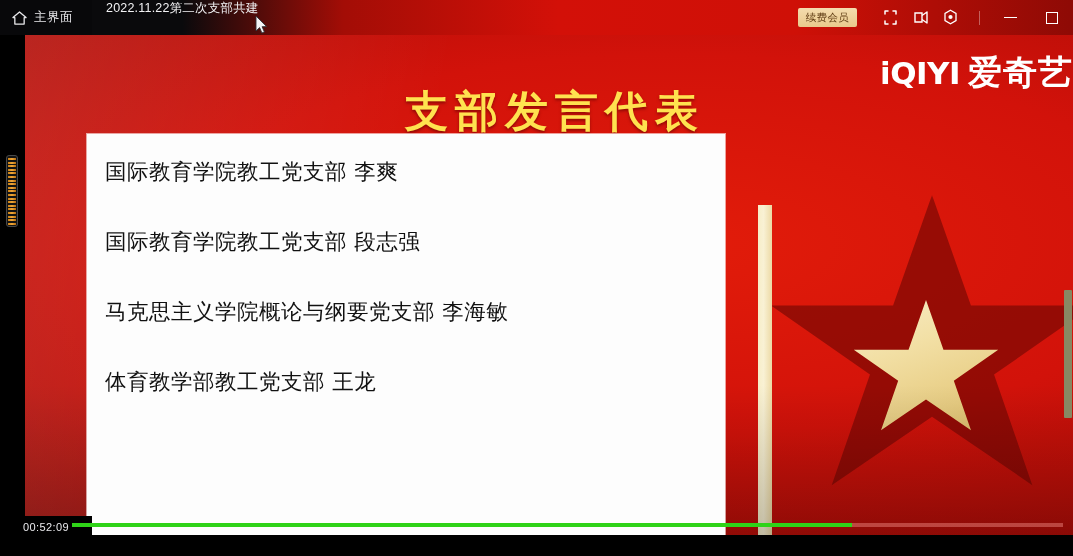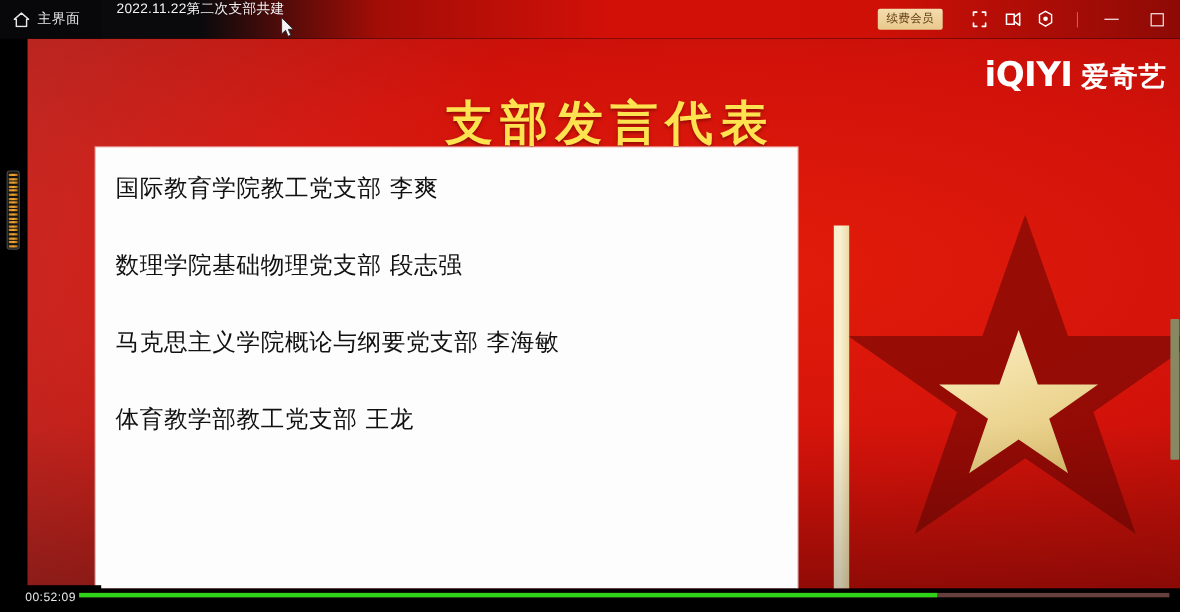--- a/index.html
+++ b/index.html
@@ -167,48 +167,48 @@
   }
   .stripe-bar i {
     display: block; height: 2px; margin: 0 0 1.6px 0;
     background: linear-gradient(90deg,#c97f12,#f0a83a,#b76c0c);
   }
 
   
   .logo {
     position: absolute; right: 0px; top: 15px;
     display: flex; align-items: baseline; gap: 8px;
-    padding-right: 12px;
+    padding-right: 0px;
   }
   .logo-en {
     color: #fff; font-size: 31px; font-weight: 700;
     letter-spacing: -0.5px;
     font-family: "DejaVu Sans", "Liberation Sans", sans-serif;
   }
   .logo-cn {
-    color: #fff; font-size: 25px; font-weight: 700; letter-spacing: 1px;
+    color: #fff; font-size: 34px; font-weight: 700; letter-spacing: 1px;
     font-family: "DejaVu Sans", "Liberation Sans", sans-serif;
   }
 
   
   .scrollbar-track {
     position: absolute; right: 0; top: 35px;
     width: 9px; height: 500px;
     background: rgba(0,0,0,0);
   }
   .scrollbar-thumb {
     position: absolute; right: 1px; top: 255px;
     width: 8px; height: 128px;
     background: #888863;
     border-radius: 1px;
   }
 
   
   .bottom {
-    position: absolute; left: 0; bottom: 0;
+    position: absolute; left: 0; bottom: 16px;
     width: 1073px; height: 24px;
     z-index: 40;
     padding-left: 48px;
   }
   .time-chip {
     position: absolute; left: 0; top: 0;
     width: 92px; height: 21px;
     background: #000;
     color: #e9e9ec; font-size: 11px;
     display: flex; align-items: center; justify-content: center;
@@ -321,21 +321,21 @@
       <div class="ghost-star"></div>
       <div class="band band-left"></div>
       <div class="gold-star"></div>
 
       <div class="slide-sheen"></div>
 
       <div class="slide-title">支部发言代表</div>
 
       <div class="content-card">
         <div class="card-line">国际教育学院教工党支部  李爽</div>
-        <div class="card-line">数理学院基础物理党支部  段志强</div>
+        <div class="card-line">国际教育学院教工党支部  段志强</div>
         <div class="card-line">马克思主义学院概论与纲要党支部  李海敏</div>
         <div class="card-line">体育教学部教工党支部  王龙</div>
       </div>
 
       <div class="logo">
         <span class="logo-en">iQIYI</span>
         <span class="logo-cn">爱奇艺</span>
       </div>
     </div>
   </div>

